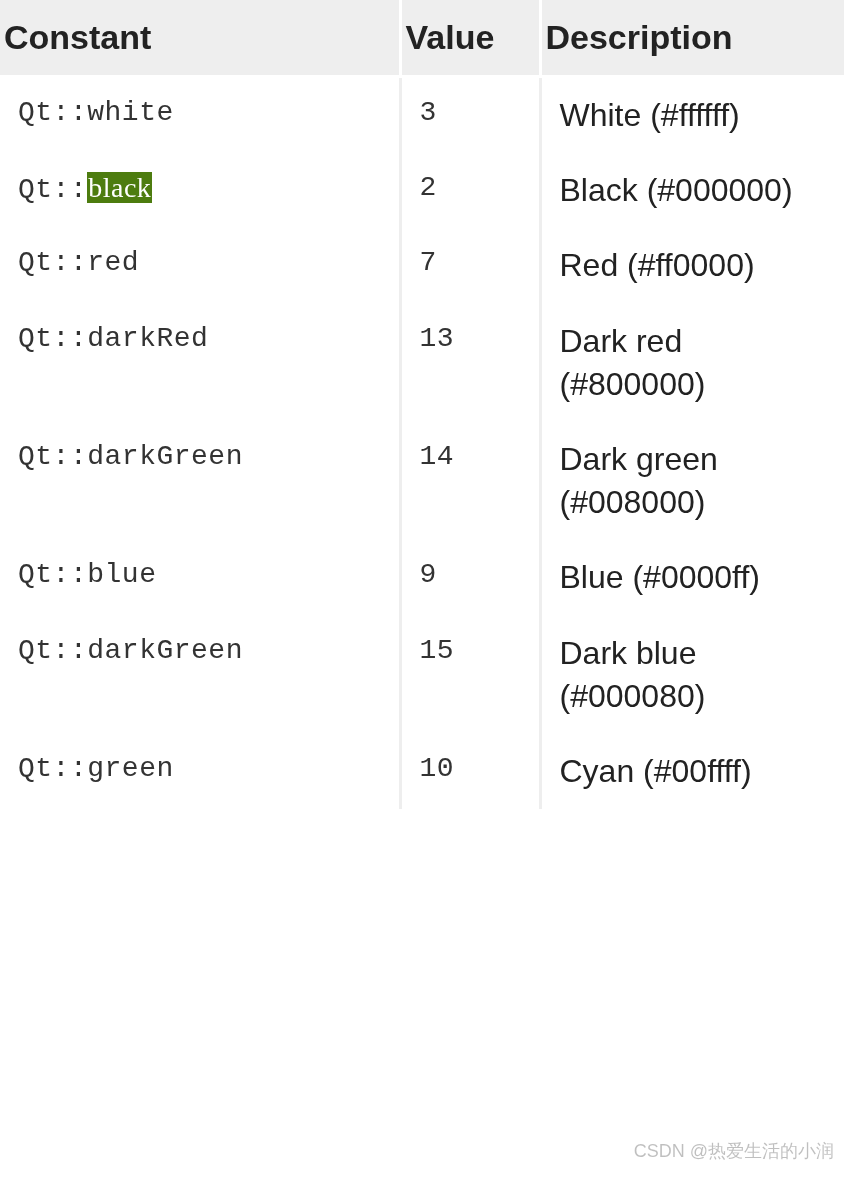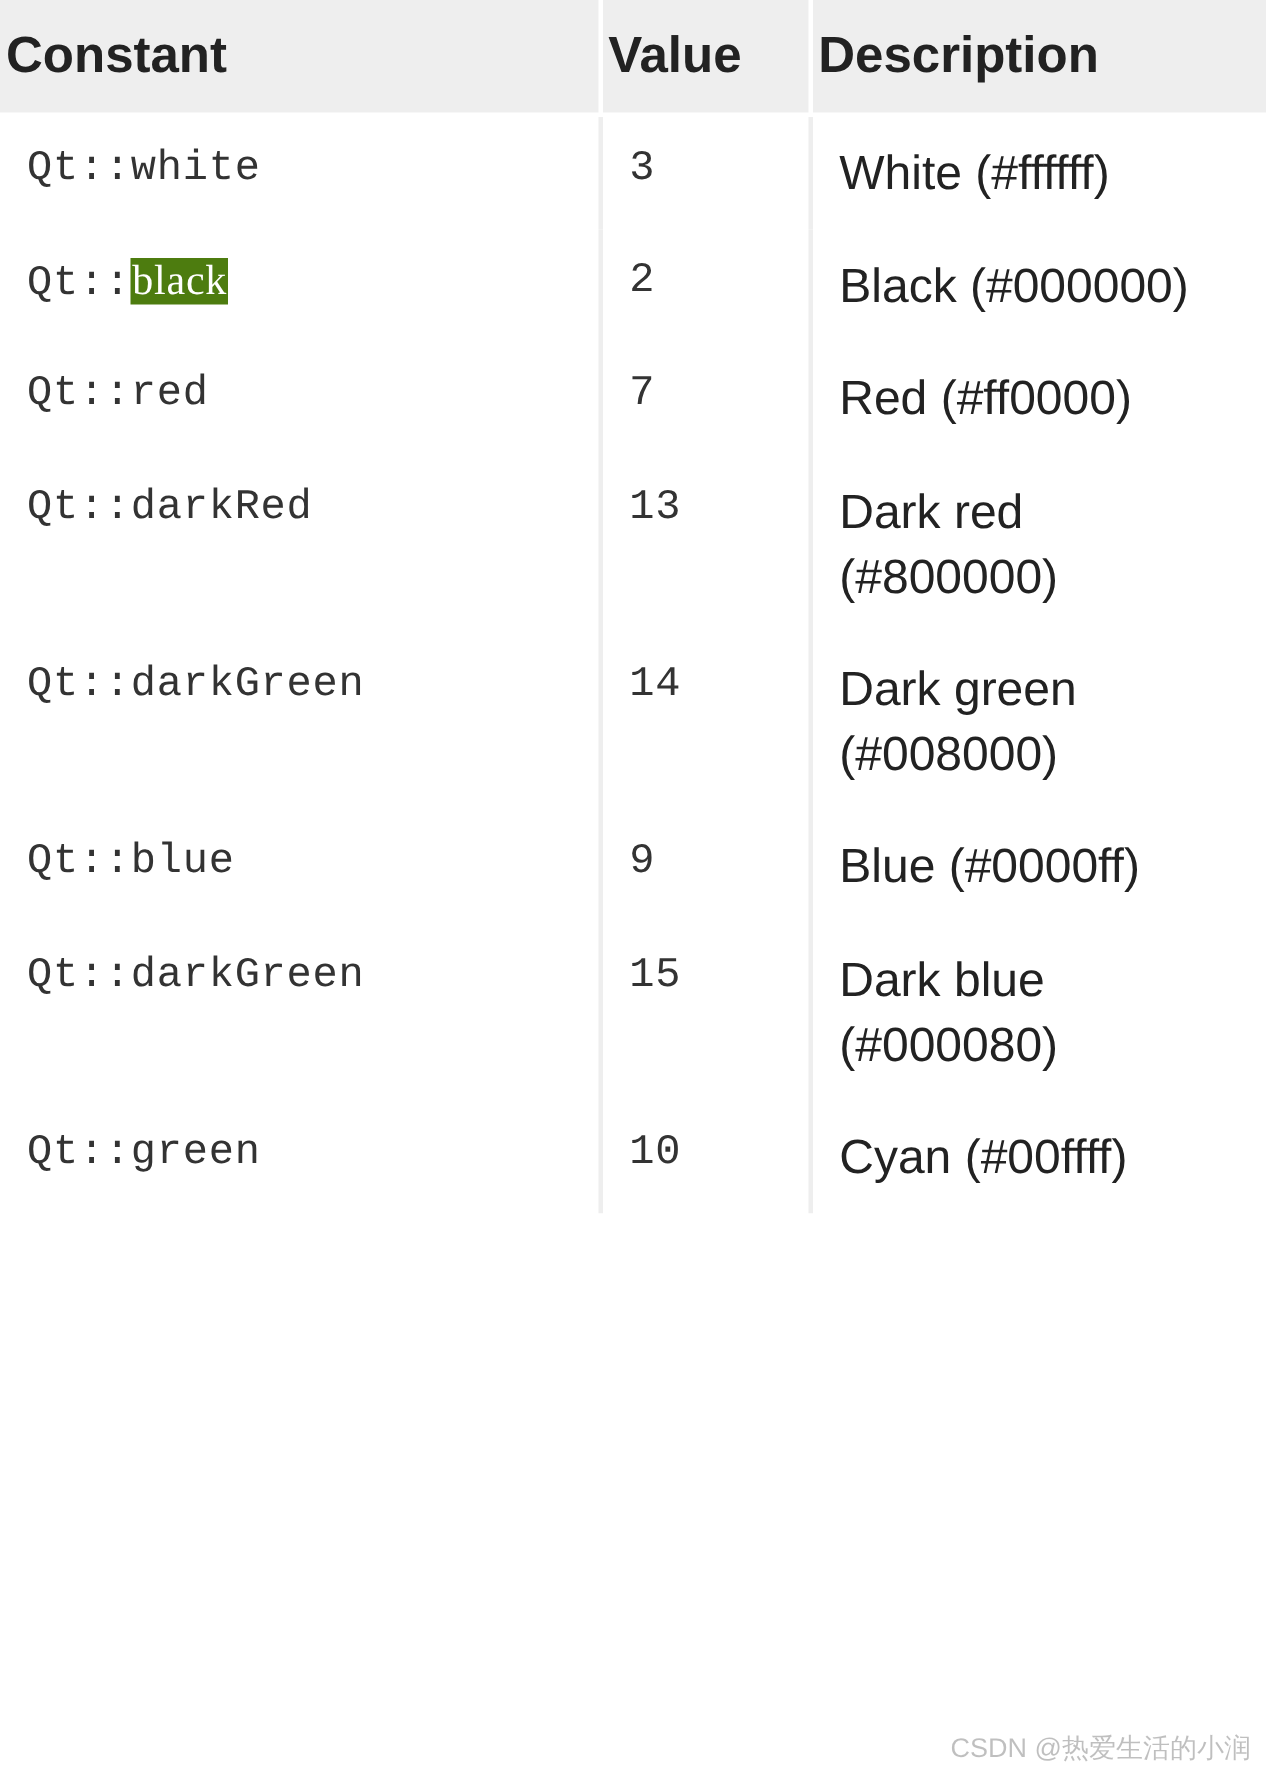--- a/index.html
+++ b/index.html
@@ -45,21 +45,21 @@
       background: #4d7c0f;
       color: #fff;
       padding: 0 1px;
       font-family: Liberation Serif, serif;
     }
     .col-const { width: 400px; }
     .col-value { width: 140px; margin-left: 16px; }
     .col-desc  { width: auto; }
     .watermark {
       position: fixed;
-      bottom: 2px;
+      bottom: 16px;
       right: 10px;
       font-size: 18px;
       color: rgba(0,0,0,0.25);
       pointer-events: none;
     }
   </style>
 </head>
 <body>
 
 <table>

